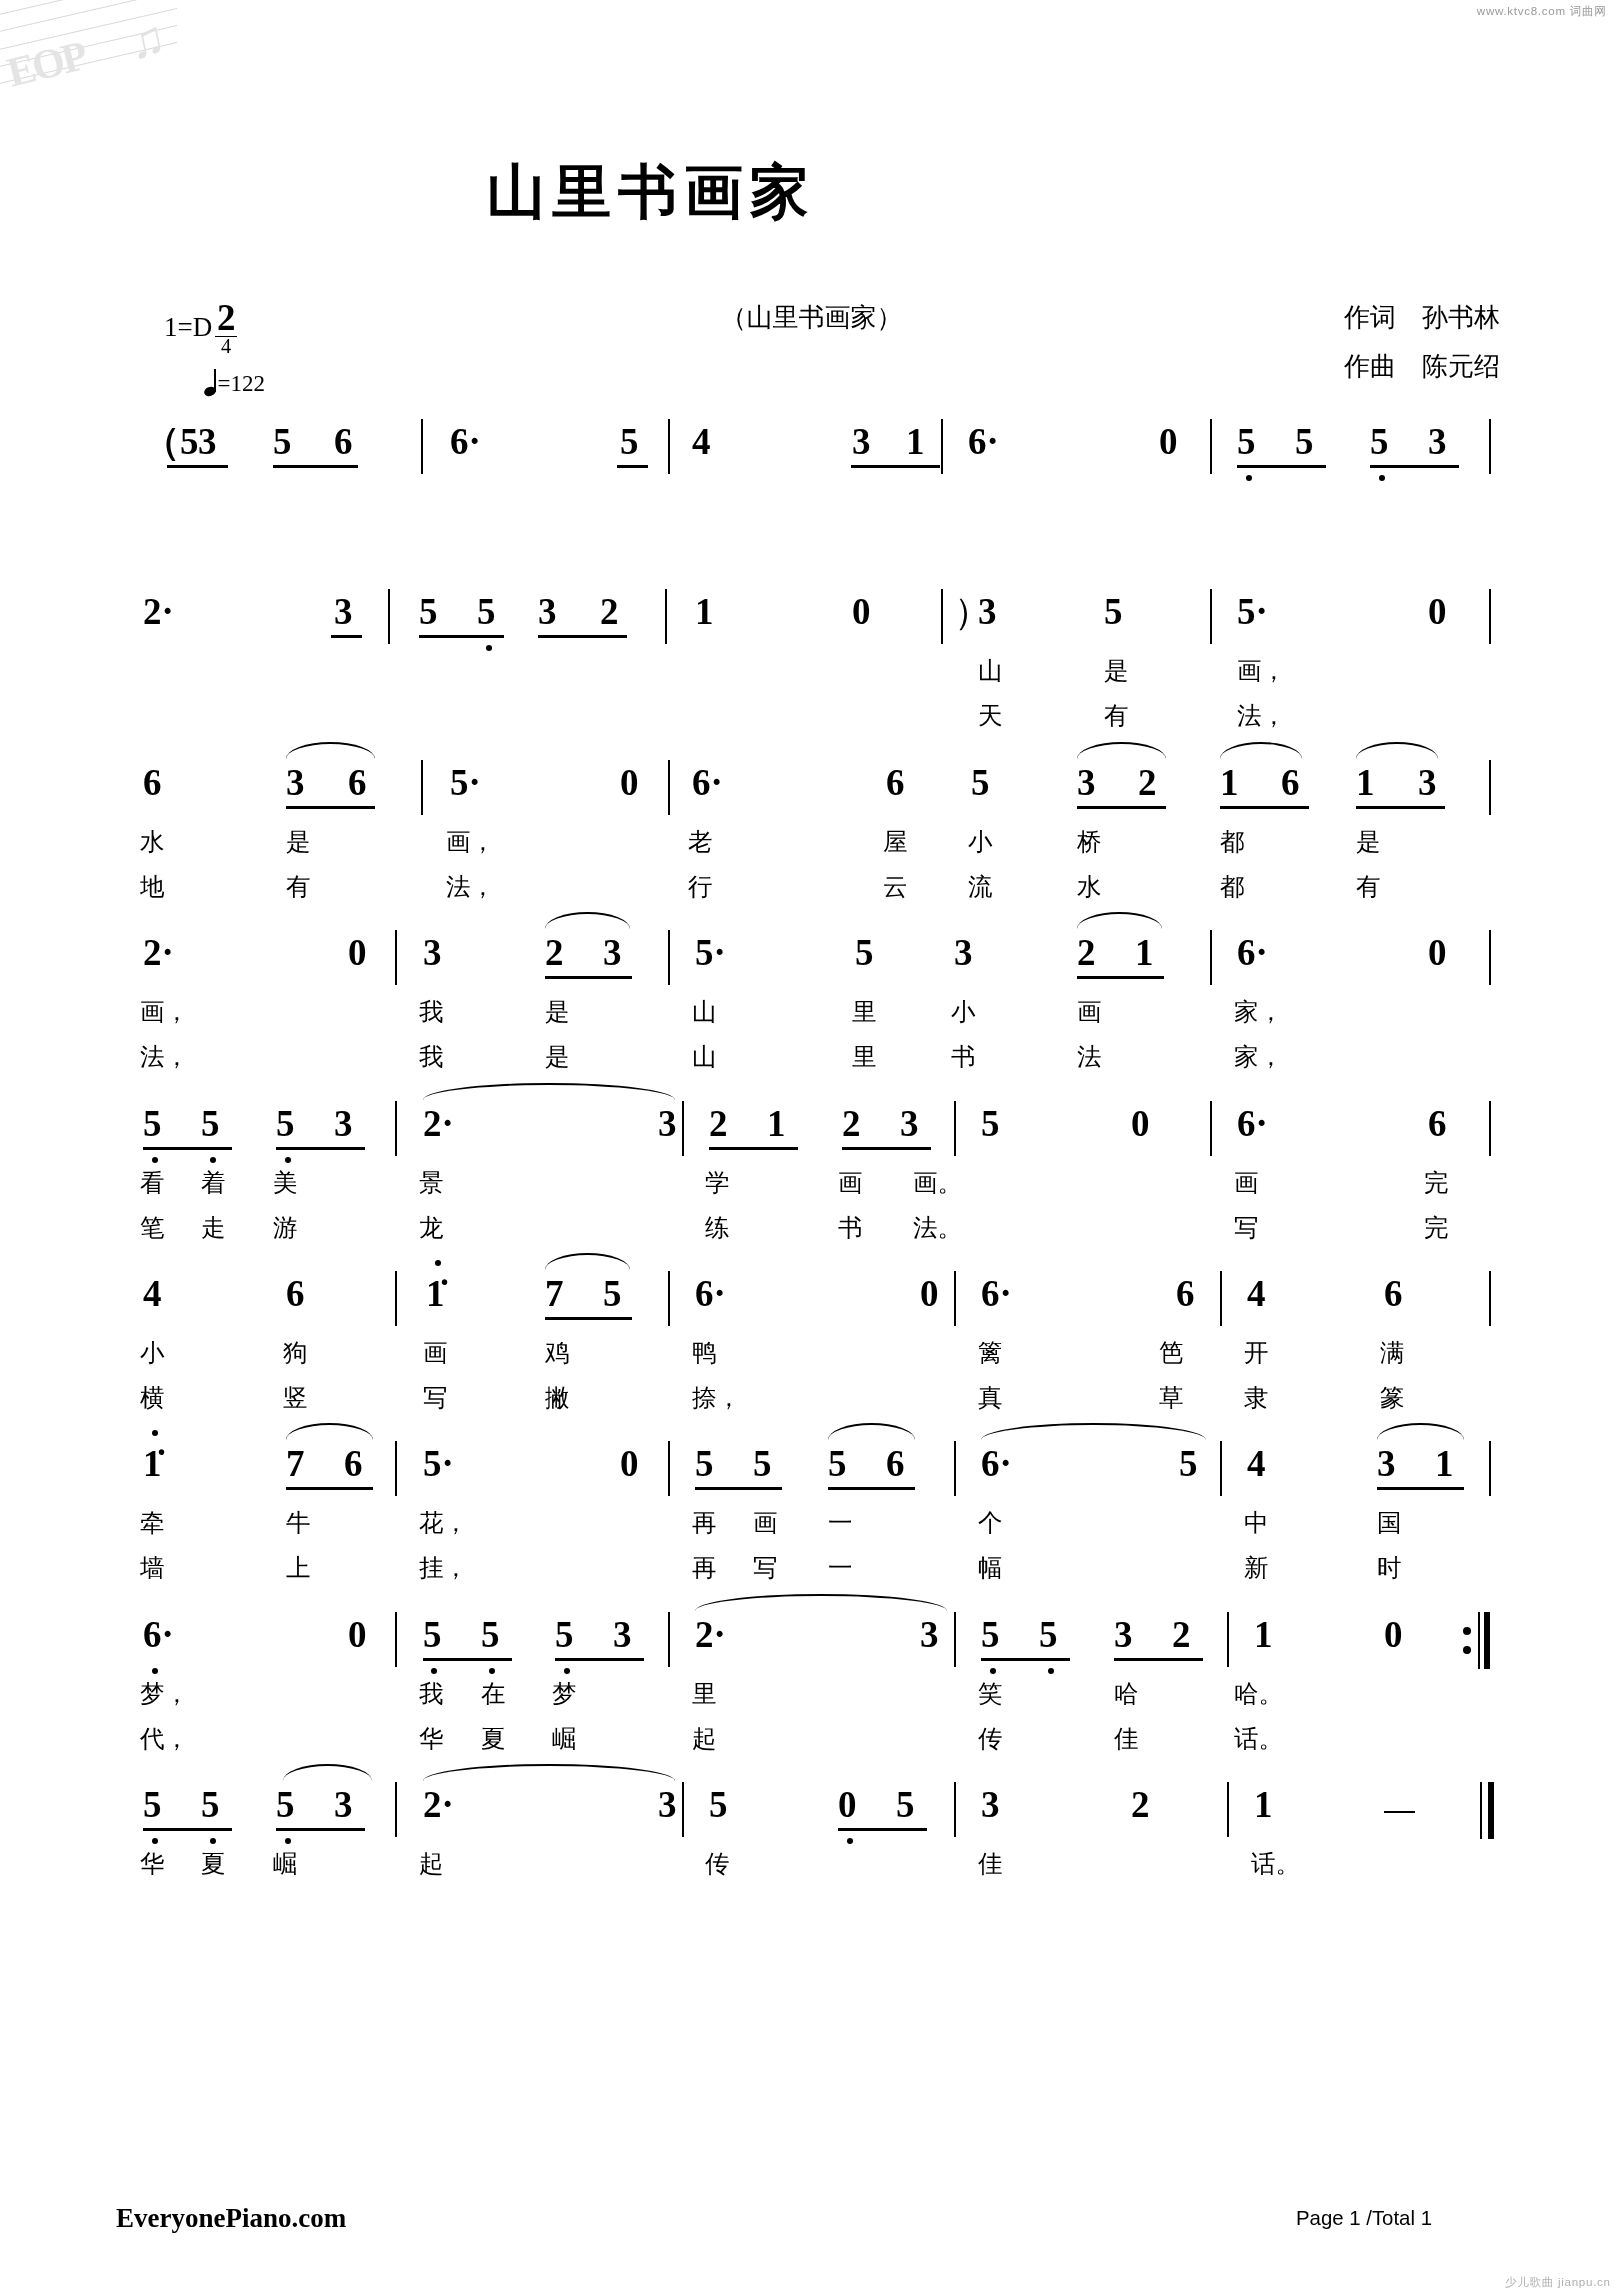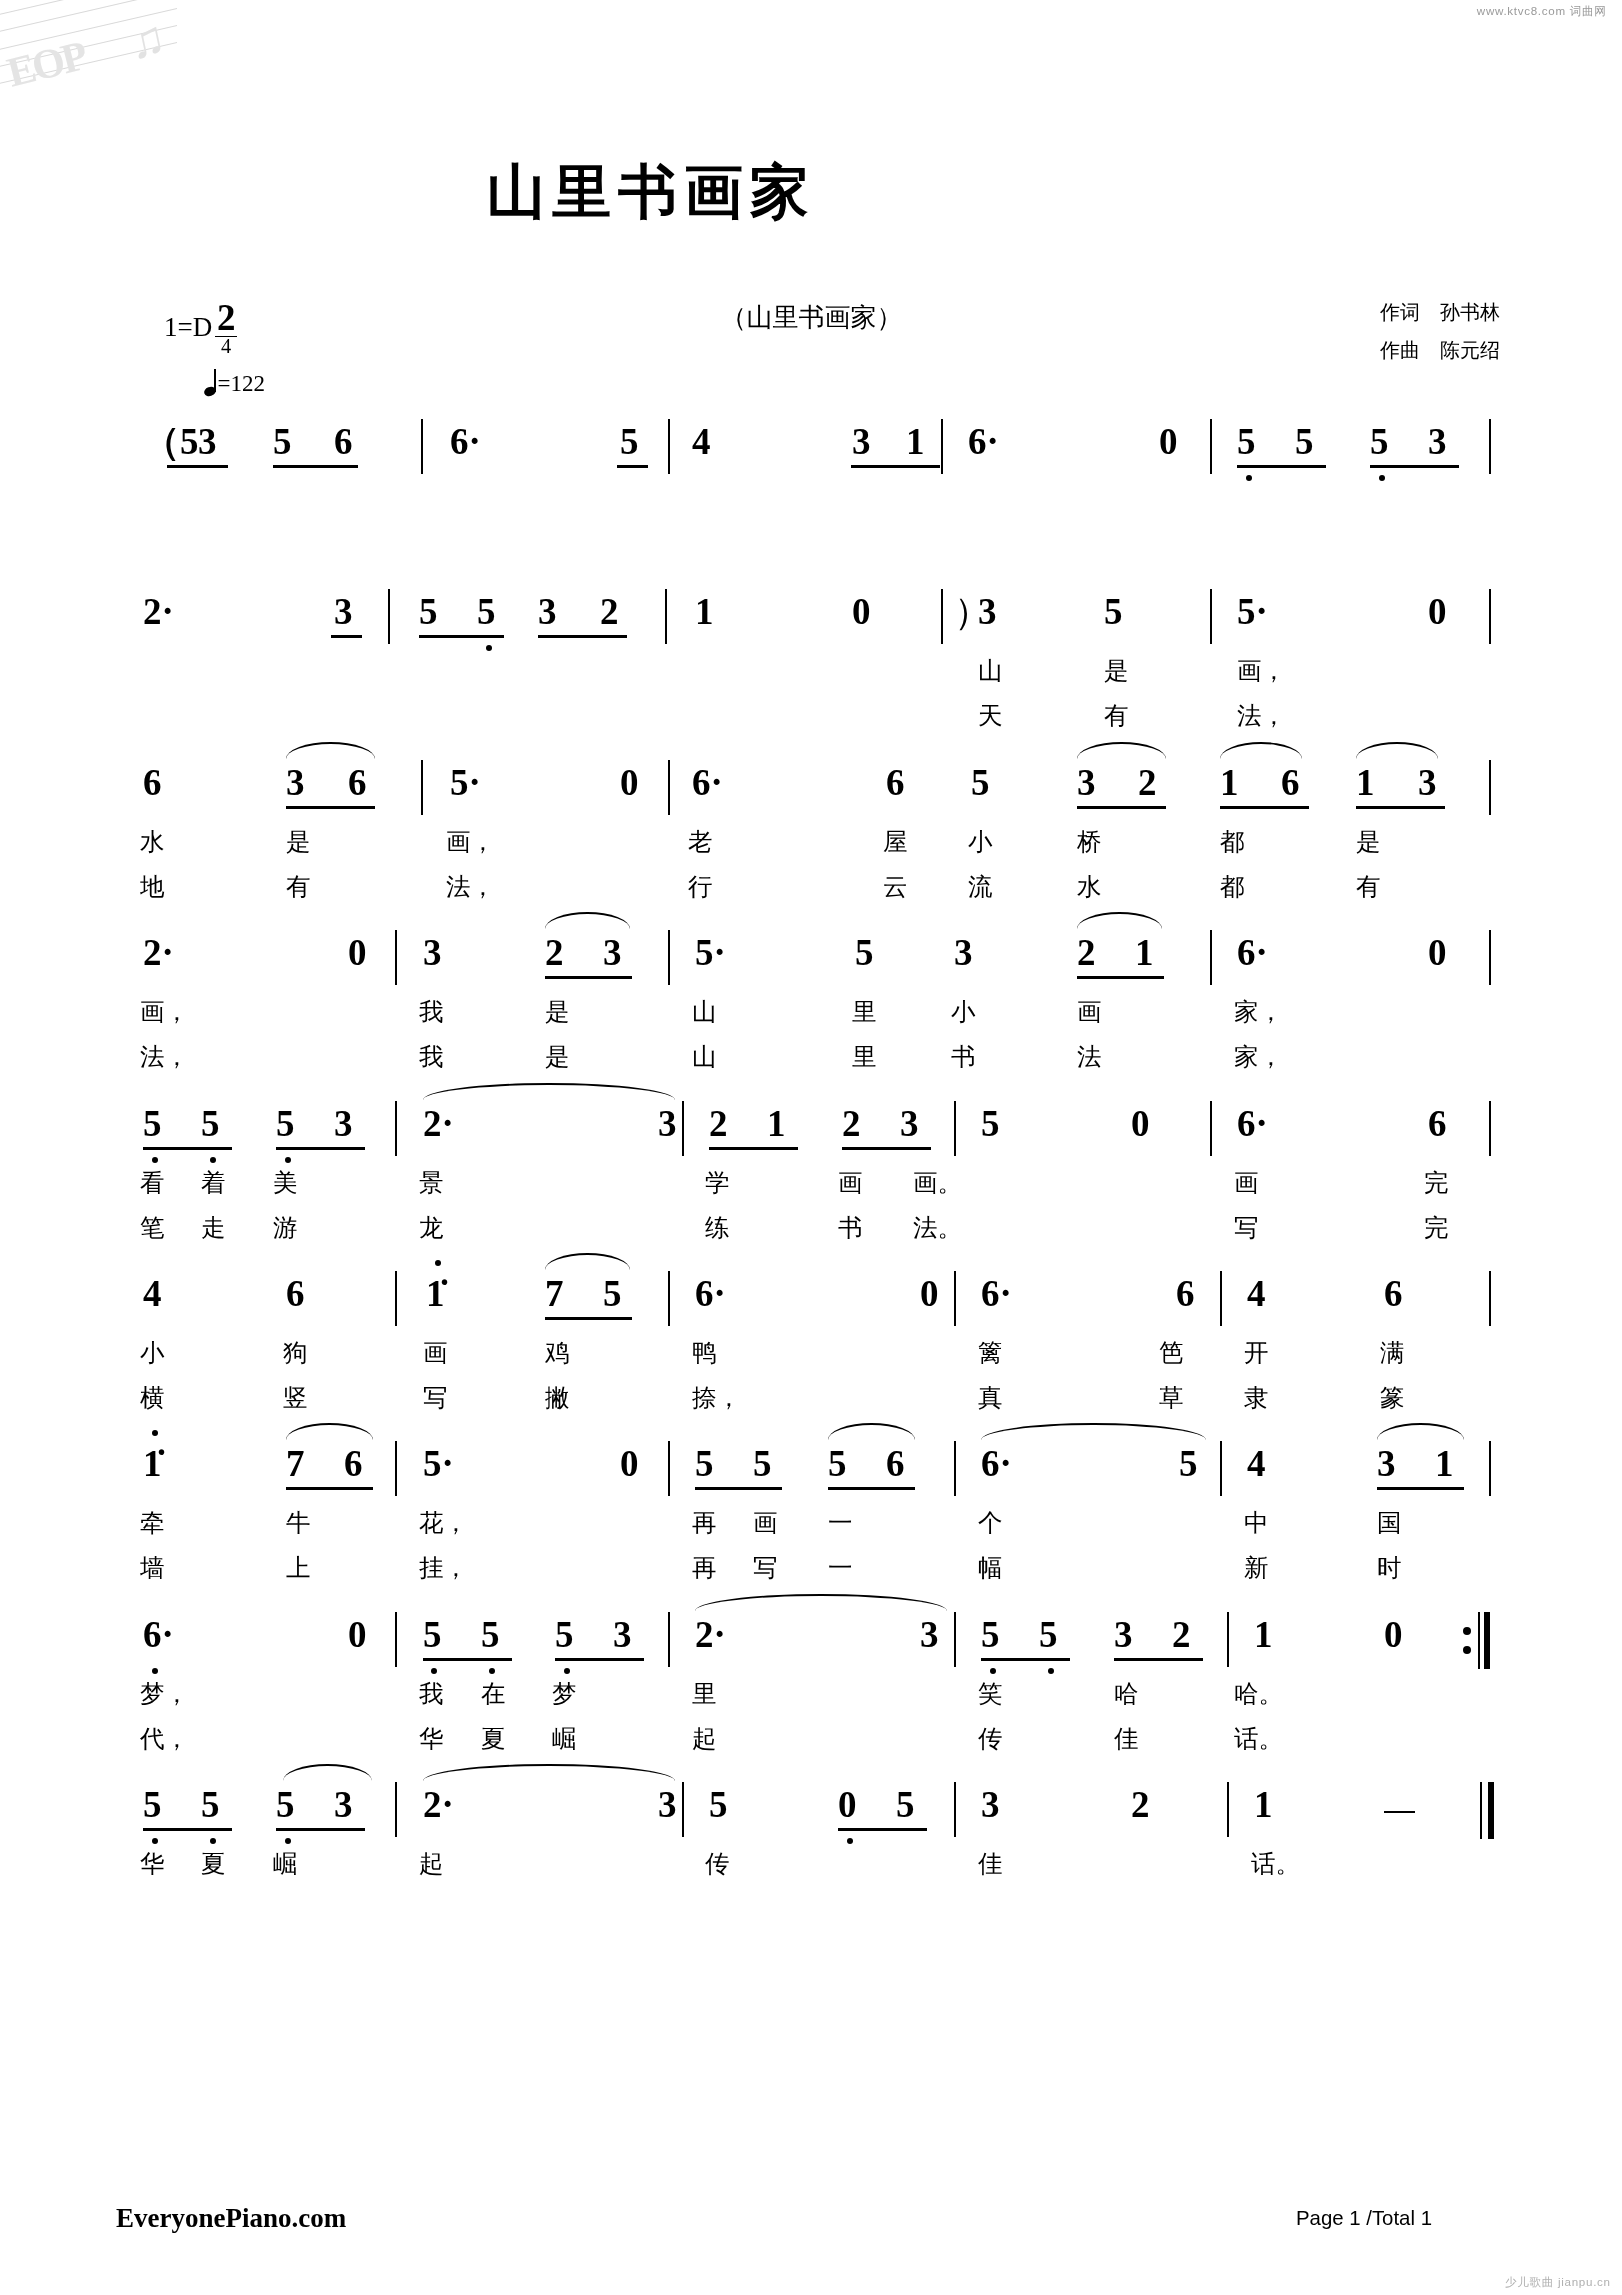--- a/index.html
+++ b/index.html
@@ -18,21 +18,21 @@
   .subtitle{position:absolute;top:300px;left:0;width:1623px;text-align:center;font-size:26px;font-family:"DejaVu Serif",serif;}
 
   .keysig{position:absolute;left:164px;top:299px;font-size:27px;font-family:"Liberation Serif",serif;display:flex;align-items:center;}
   .frac{display:inline-flex;flex-direction:column;align-items:center;line-height:.95;margin-left:2.7px;font-size:20.4px;}
   .frac .num{border-bottom:1.4px solid #000;padding:0 2px;}
   .tempo{position:absolute;left:204px;top:371px;font-size:23px;display:flex;align-items:center;gap:4.1px;}
   .qnote{display:inline-block;width:9.5px;height:24.5px;position:relative;}
   .qnote:before{content:"";position:absolute;left:0;bottom:0;width:11.6px;height:8.9px;background:#000;border-radius:50%;transform:rotate(-20deg);}
   .qnote:after{content:"";position:absolute;left:9.5px;bottom:4.1px;width:2px;height:23px;background:#000;}
 
-  .credits{position:absolute;right:123px;top:293px;font-size:20px;line-height:1.9;text-align:left;font-family:"DejaVu Serif",serif;}
+  .credits{position:absolute;right:123px;top:293px;font-size:26px;line-height:1.9;text-align:left;font-family:"DejaVu Serif",serif;}
 
   
   .score{position:absolute;left:0;top:423px;width:1623px;}
   .system{position:relative;height:0;}
   .cell{position:absolute;font-family:"Liberation Serif",serif;}
   .num{font-size:37px;font-weight:bold;line-height:1;}
   .lyr{font-size:24.5px;font-family:"DejaVu Serif",serif;}
   .bar{position:absolute;width:2px;background:#000;}
   .underline{position:absolute;height:2.7px;background:#000;}
   .dotbelow{position:absolute;width:6.1px;height:6.1px;border-radius:50%;background:#000;}

